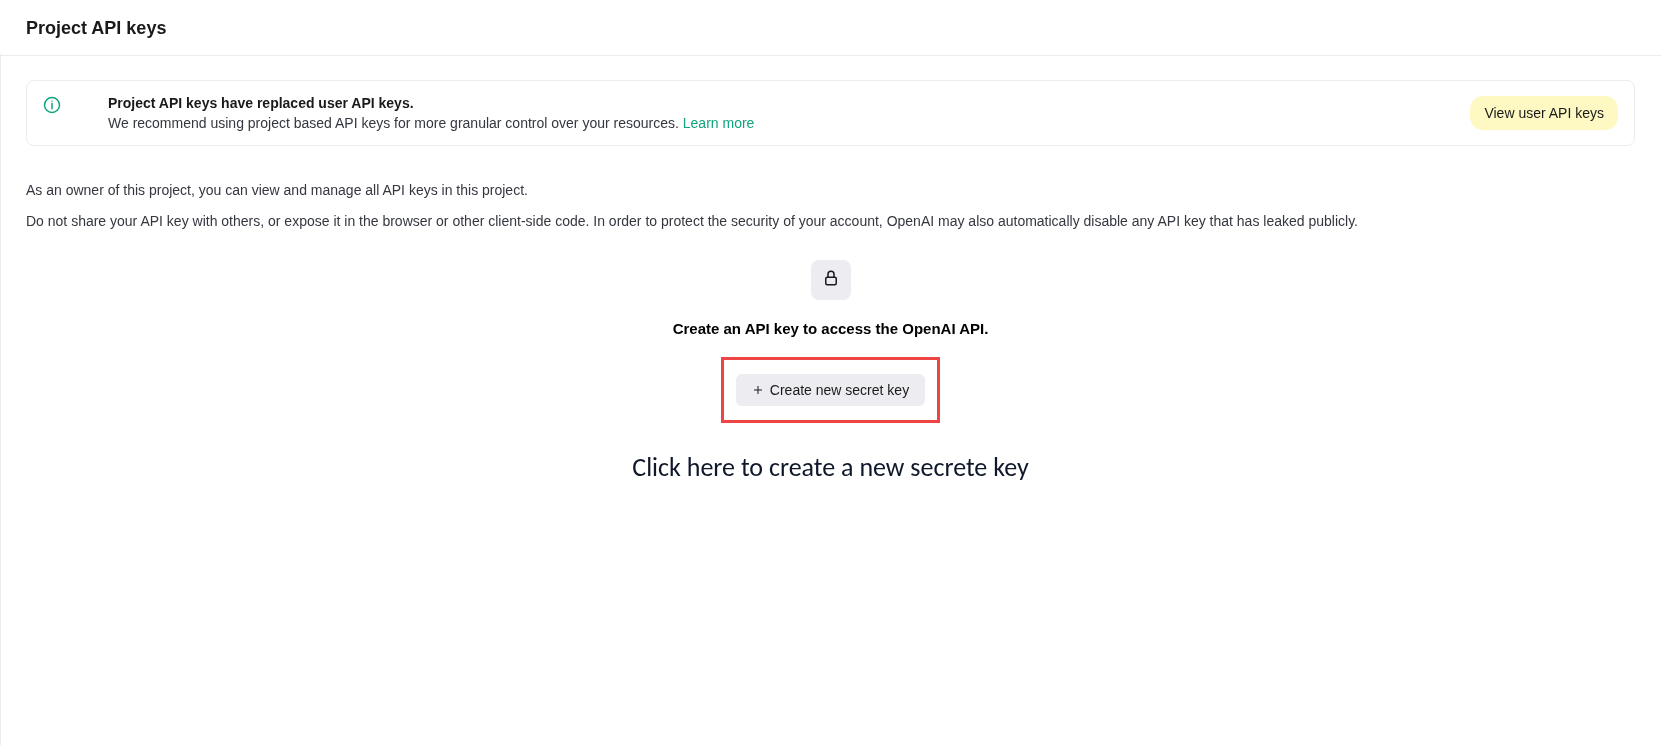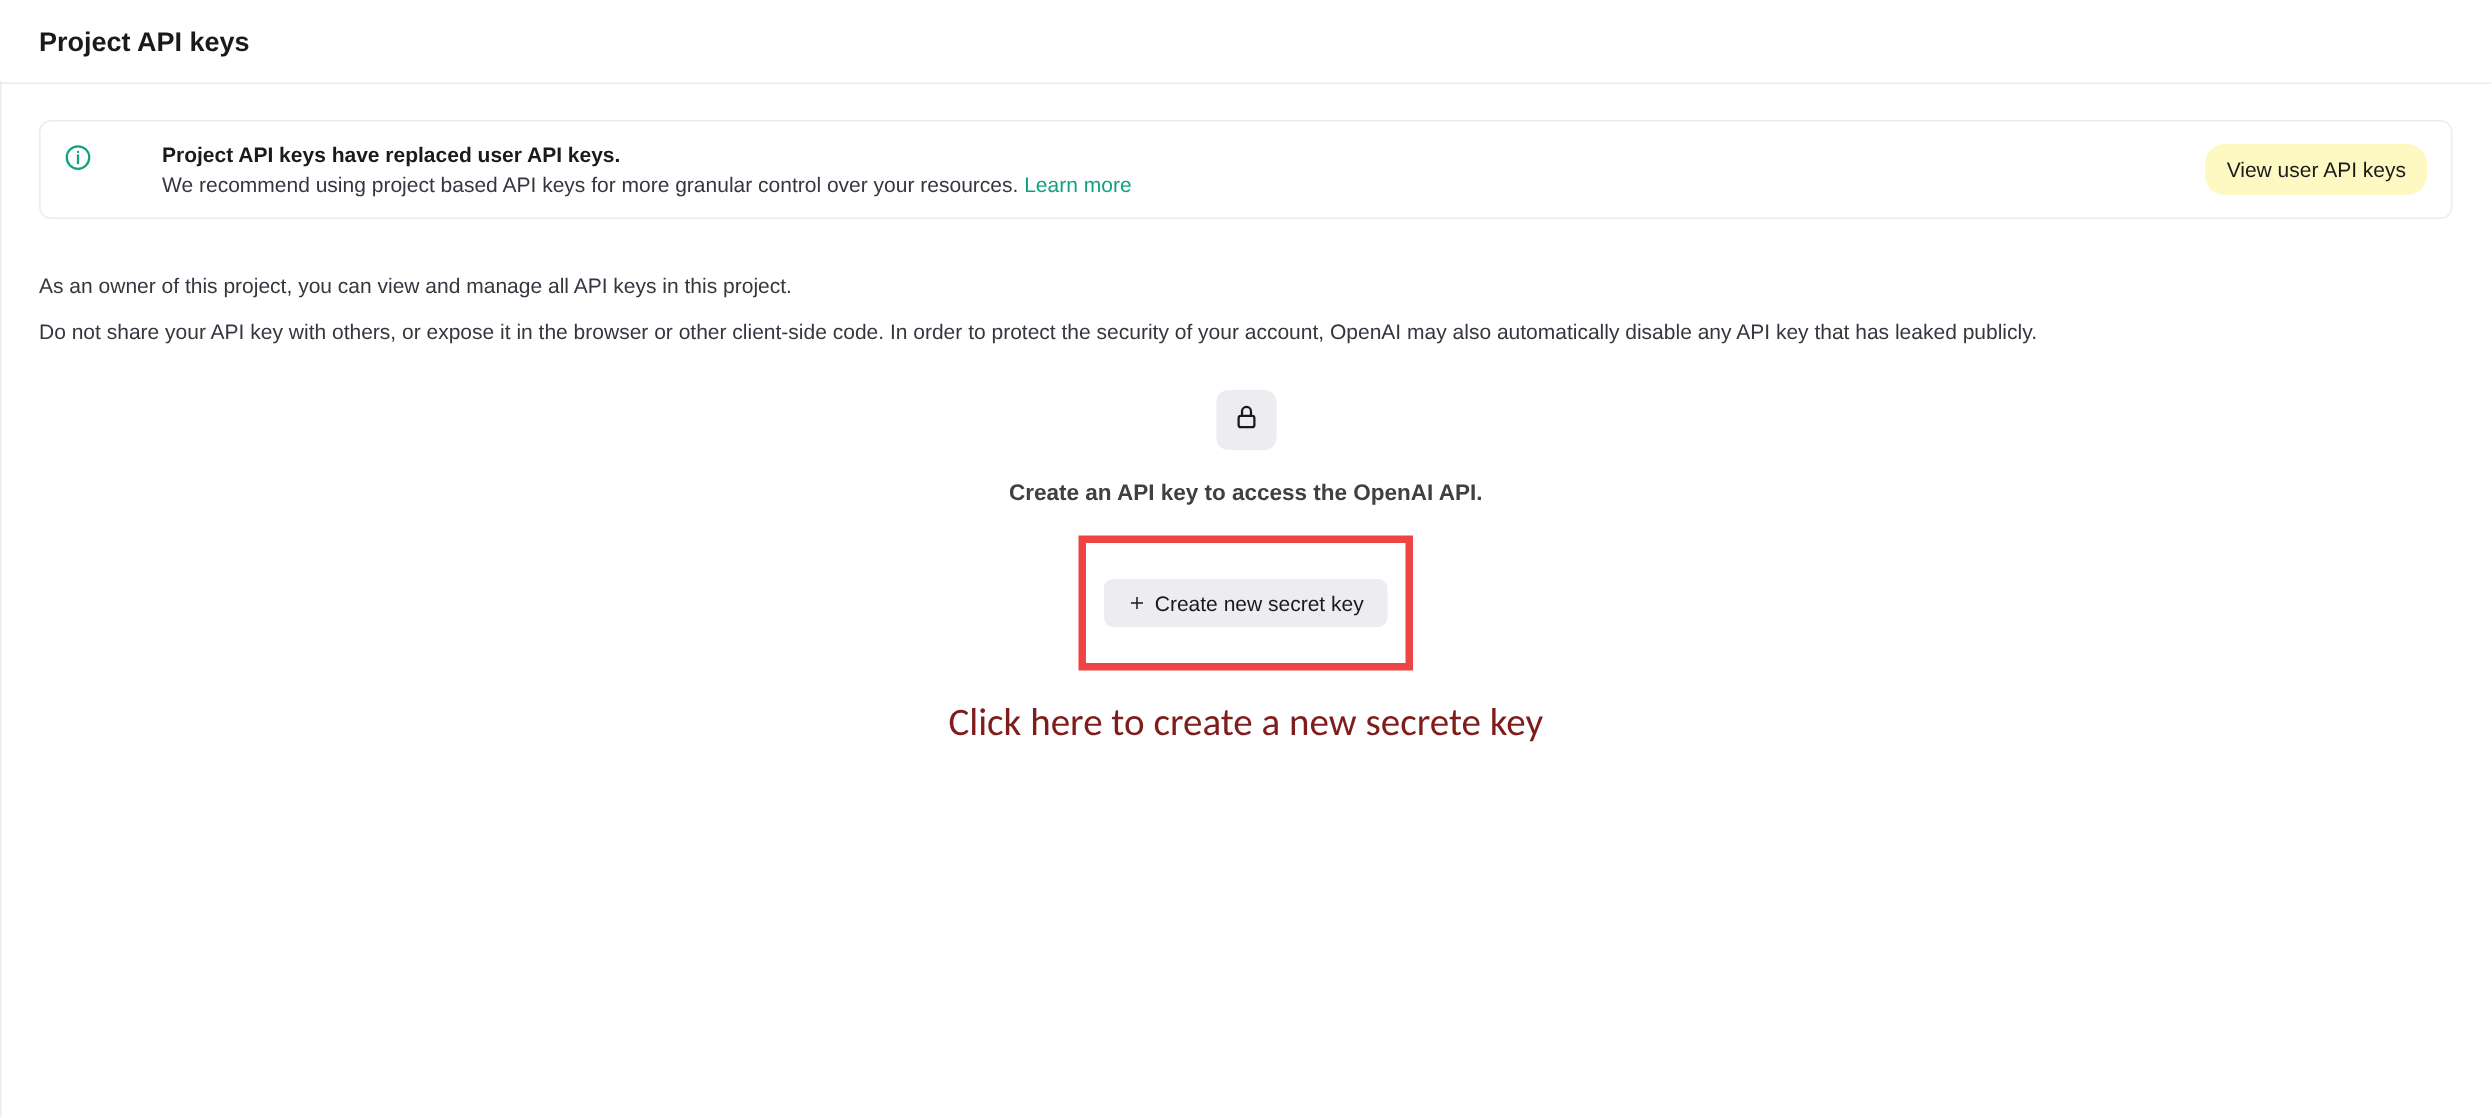--- a/index.html
+++ b/index.html
@@ -112,26 +112,26 @@
       width: 18px;
       height: 18px;
       stroke: #1a1a1a;
       fill: none;
       stroke-width: 2;
     }
     .empty-headline {
       margin-top: 20px;
       font-size: 15px;
       font-weight: 700;
-      color: #404040;
+      color: #000000;
     }
     .create-btn-wrap {
       margin-top: 20px;
-      padding: 24px 12px;
-      border: 5px solid #ef4444;
+      padding: 14px 12px;
+      border: 3px solid #ef4444;
       display: inline-block;
     }
     .create-btn {
       background: #ececf1;
       border: none;
       border-radius: 6px;
       padding: 8px 16px;
       font-size: 14px;
       color: #1a1a1a;
       cursor: pointer;
@@ -144,23 +144,23 @@
       align-items: center;
       justify-content: center;
     }
     .plus-icon svg {
       width: 12px;
       height: 12px;
       stroke: #1a1a1a;
       stroke-width: 2;
     }
     .annotation-text {
-      margin-top: 18px;
+      margin-top: 28px;
       font-size: 26px;
-      color: #7f1d1d;
+      color: #0f172a;
       text-align: center;
       font-family: Calibri, Arial, sans-serif;
     }
     .left-border {
       position: absolute;
       left: 0;
       top: 54px;
       bottom: 0;
       width: 1px;
       background: #ececec;

